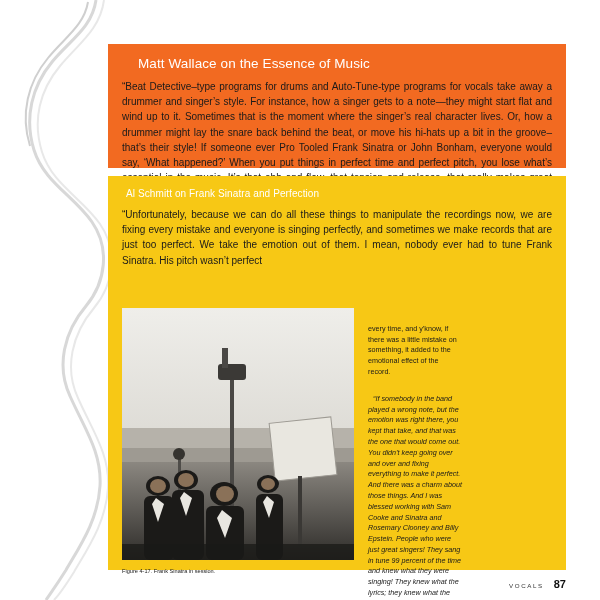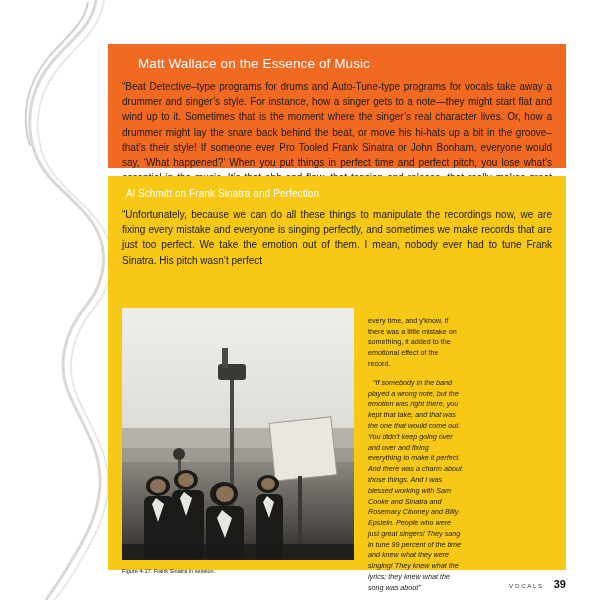--- a/index.html
+++ b/index.html
@@ -113,21 +113,21 @@
   .col-right {
     position: absolute;
     left: 246px;
     top: 40px;
     width: 94px;
     font-size: 7.2px;
     line-height: 1.5;
     color: #1a1a1a;
     text-align: left;
   }
-  .col-right p { margin: 8px 0 0 0; }
+  .col-right p { margin: 16px 0 0 0; }
   .col-right p + p { text-indent: 5px; font-style: italic; }
 
   
   .footer {
     position: absolute;
     left: 108px;
     top: 578px;
     width: 458px;
     display: flex;
     justify-content: flex-end;
@@ -230,16 +230,16 @@
       <div class="col-right">
         <p>every time, and y’know, if there was a little mistake on something, it added to the emotional effect of the record.</p>
         <p>“If somebody in the band played a wrong note, but the emotion was right there, you kept that take, and that was the one that would come out. You didn’t keep going over and over and fixing everything to make it perfect. And there was a charm about those things. And I was blessed working with Sam Cooke and Sinatra and Rosemary Clooney and Billy Epstein. People who were just great singers! They sang in tune 99 percent of the time and knew what they were singing! They knew what the lyrics; they knew what the song was about”</p>
       </div>
 
     </div>
   </div>
 
   <div class="footer">
     <span class="sect">VOCALS</span>
-    <span class="pageno">39</span>
+    <span class="pageno">87</span>
   </div>
 
 </div>
 
 </body></html>

